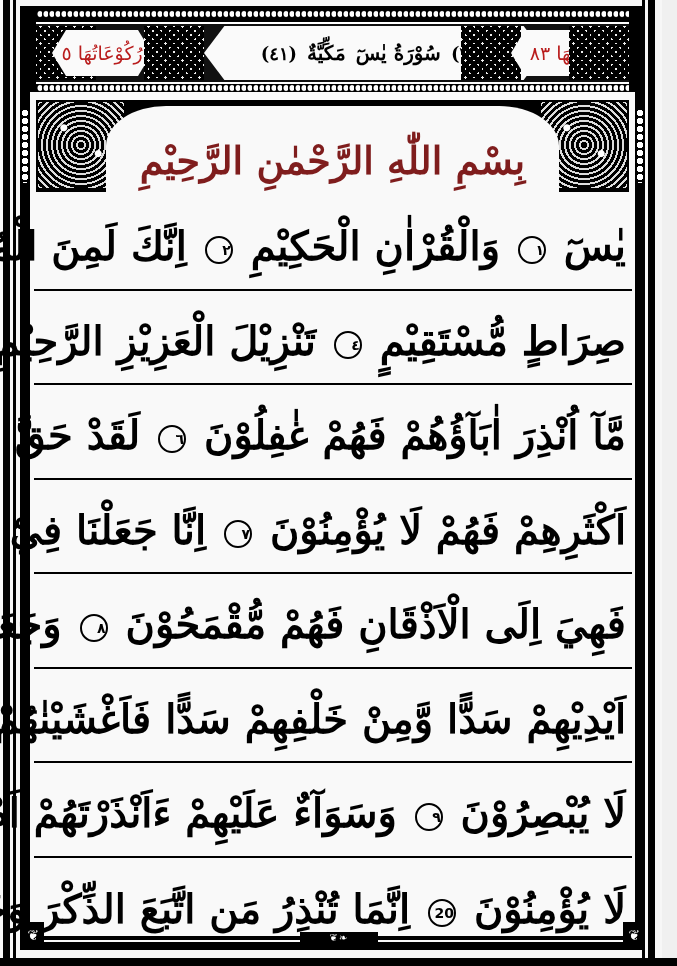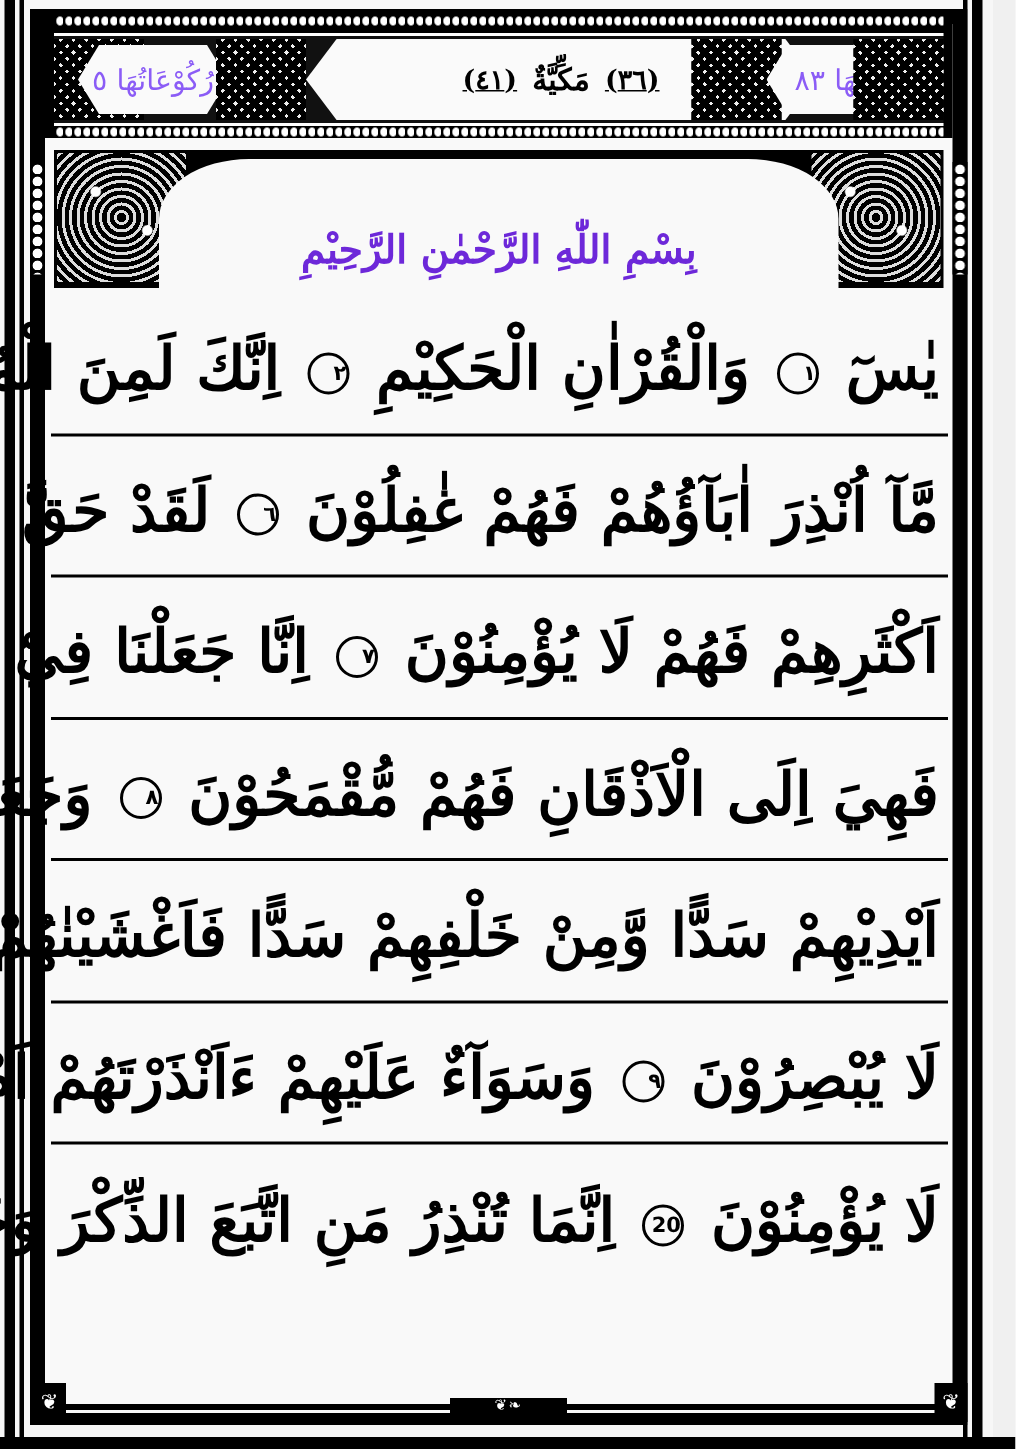--- a/index.html
+++ b/index.html
@@ -59,50 +59,50 @@
       position: absolute; top: 2px; height: 54px; width: 60px;
       background:
         repeating-linear-gradient(45deg, #000 0 4px, #eee 4px 6px),
         repeating-linear-gradient(-45deg, #000 0 4px, #eee 4px 6px);
       background-blend-mode: darken;
     }
     .badge {
       position: absolute; top: 6px; height: 46px; background: #fafafa;
       display: flex; align-items: center; justify-content: center;
       clip-path: polygon(14% 0, 86% 0, 100% 50%, 86% 100%, 14% 100%, 0 50%);
-      font-family: "DejaVu Serif", serif; font-size: 19px; color: #8b5cf6; direction: rtl;
+      font-family: "DejaVu Serif", serif; font-size: 19px; color: #b91c1c; direction: rtl;
     }
     .title-cartouche {
       position: absolute; left: 168px; top: 2px; width: 340px; height: 54px; background: #fafafa;
       clip-path: polygon(6% 0, 94% 0, 100% 50%, 94% 100%, 6% 100%, 0 50%);
       display: flex; align-items: center; justify-content: center; gap: 10px; direction: rtl;
       font-family: "DejaVu Serif", serif; color: #000;
     }
     .title-cartouche .surah-name { font-size: 20px; font-weight: bold; }
-    .title-cartouche .num { font-size: 18px; font-weight: bold; text-decoration: underline; }
+    .title-cartouche .num { font-size: 18px; font-weight: bold; }
     
     .bism-panel {
       position: absolute; left: 36px; top: 100px; width: 593px; height: 92px; background: #000;
     }
     .bism-orn-left, .bism-orn-right {
       position: absolute; top: 2px; width: 86px; height: 86px;
       background:
         radial-gradient(circle at 30% 30%, #fff 3px, transparent 4px),
         radial-gradient(circle at 70% 60%, #fff 3px, transparent 4px),
         repeating-radial-gradient(circle at 50% 50%, #000 0 3px, #ddd 3px 5px);
     }
     .bism-orn-left { left: 2px; }
     .bism-orn-right { right: 2px; }
     .bism-arch {
       position: absolute; left: 70px; top: 6px; width: 453px; height: 88px; background: #f9f9f9;
       border-radius: 60px 60px 0 0 / 40px 40px 0 0;
       display: flex; align-items: flex-end; justify-content: center; padding-bottom: 14px; box-sizing: border-box;
     }
     .bismillah {
-      font-family: "DejaVu Serif", serif; font-size: 26px; font-weight: bold; color: #6d28d9; direction: rtl;
+      font-family: "DejaVu Serif", serif; font-size: 38px; font-weight: bold; color: #7f1d1d; direction: rtl;
       line-height: 1;
     }
     
     .lines {
       position: absolute; left: 34px; top: 196px; width: 598px;
     }
     .line {
       position: relative; height: 94.5px; box-sizing: border-box;
       border-bottom: 2px solid #000;
       display: flex; align-items: center; justify-content: space-between;
@@ -149,20 +149,21 @@
   <div class="dot-strip" style="top:10px;"></div>
   <div class="dot-strip" style="top:84px;"></div>
   <div class="header-inner">
     <div class="knot" style="left:0;"></div>
     <div class="badge" style="left:16px; width:100px;">
       <span>رُكُوْعَاتُهَا ٥</span>
     </div>
     <div class="knot" style="left:108px;"></div>
     <div class="title-cartouche">
       <span class="num">(٣٦)</span>
+      <span class="surah-name">سُوْرَةُ يٰسٓ</span>
       <span class="surah-name">مَكِّيَّةٌ</span>
       <span class="num">(٤١)</span>
     </div>
     <div class="knot" style="left:425px;"></div>
     <div class="badge" style="left:475px; width:100px;">
       <span>اٰيَاتُهَا ٨٣</span>
     </div>
     <div class="knot" style="left:533px;"></div>
   </div>
 
@@ -184,20 +185,29 @@
         <span class="ayah-mark">١</span>
         <span>وَالْقُرْاٰنِ الْحَكِيْمِ</span>
         <span class="ayah-mark">٢</span>
         <span>اِنَّكَ لَمِنَ الْمُرْسَلِيْنَ</span>
         
         
       </div>
     </div>
     <div class="line">
       <div class="line-text">
+        <span>صِرَاطٍ مُّسْتَقِيْمٍ</span>
+        <span class="ayah-mark">٤</span>
+        <span>تَنْزِيْلَ الْعَزِيْزِ الرَّحِيْمِ</span>
+        
+        
+      </div>
+    </div>
+    <div class="line">
+      <div class="line-text">
         <span>مَّآ اُنْذِرَ اٰبَآؤُهُمْ فَهُمْ غٰفِلُوْنَ</span>
         <span class="ayah-mark">٦</span>
         <span>لَقَدْ حَقَّ الْقَوْلُ عَلٰٓى</span>
       </div>
     </div>
     <div class="line">
       <div class="line-text">
         <span>اَكْثَرِهِمْ فَهُمْ لَا يُؤْمِنُوْنَ</span>
         <span class="ayah-mark">٧</span>
         <span>اِنَّا جَعَلْنَا فِيْٓ اَعْنَاقِهِمْ اَغْلٰلًا</span>

